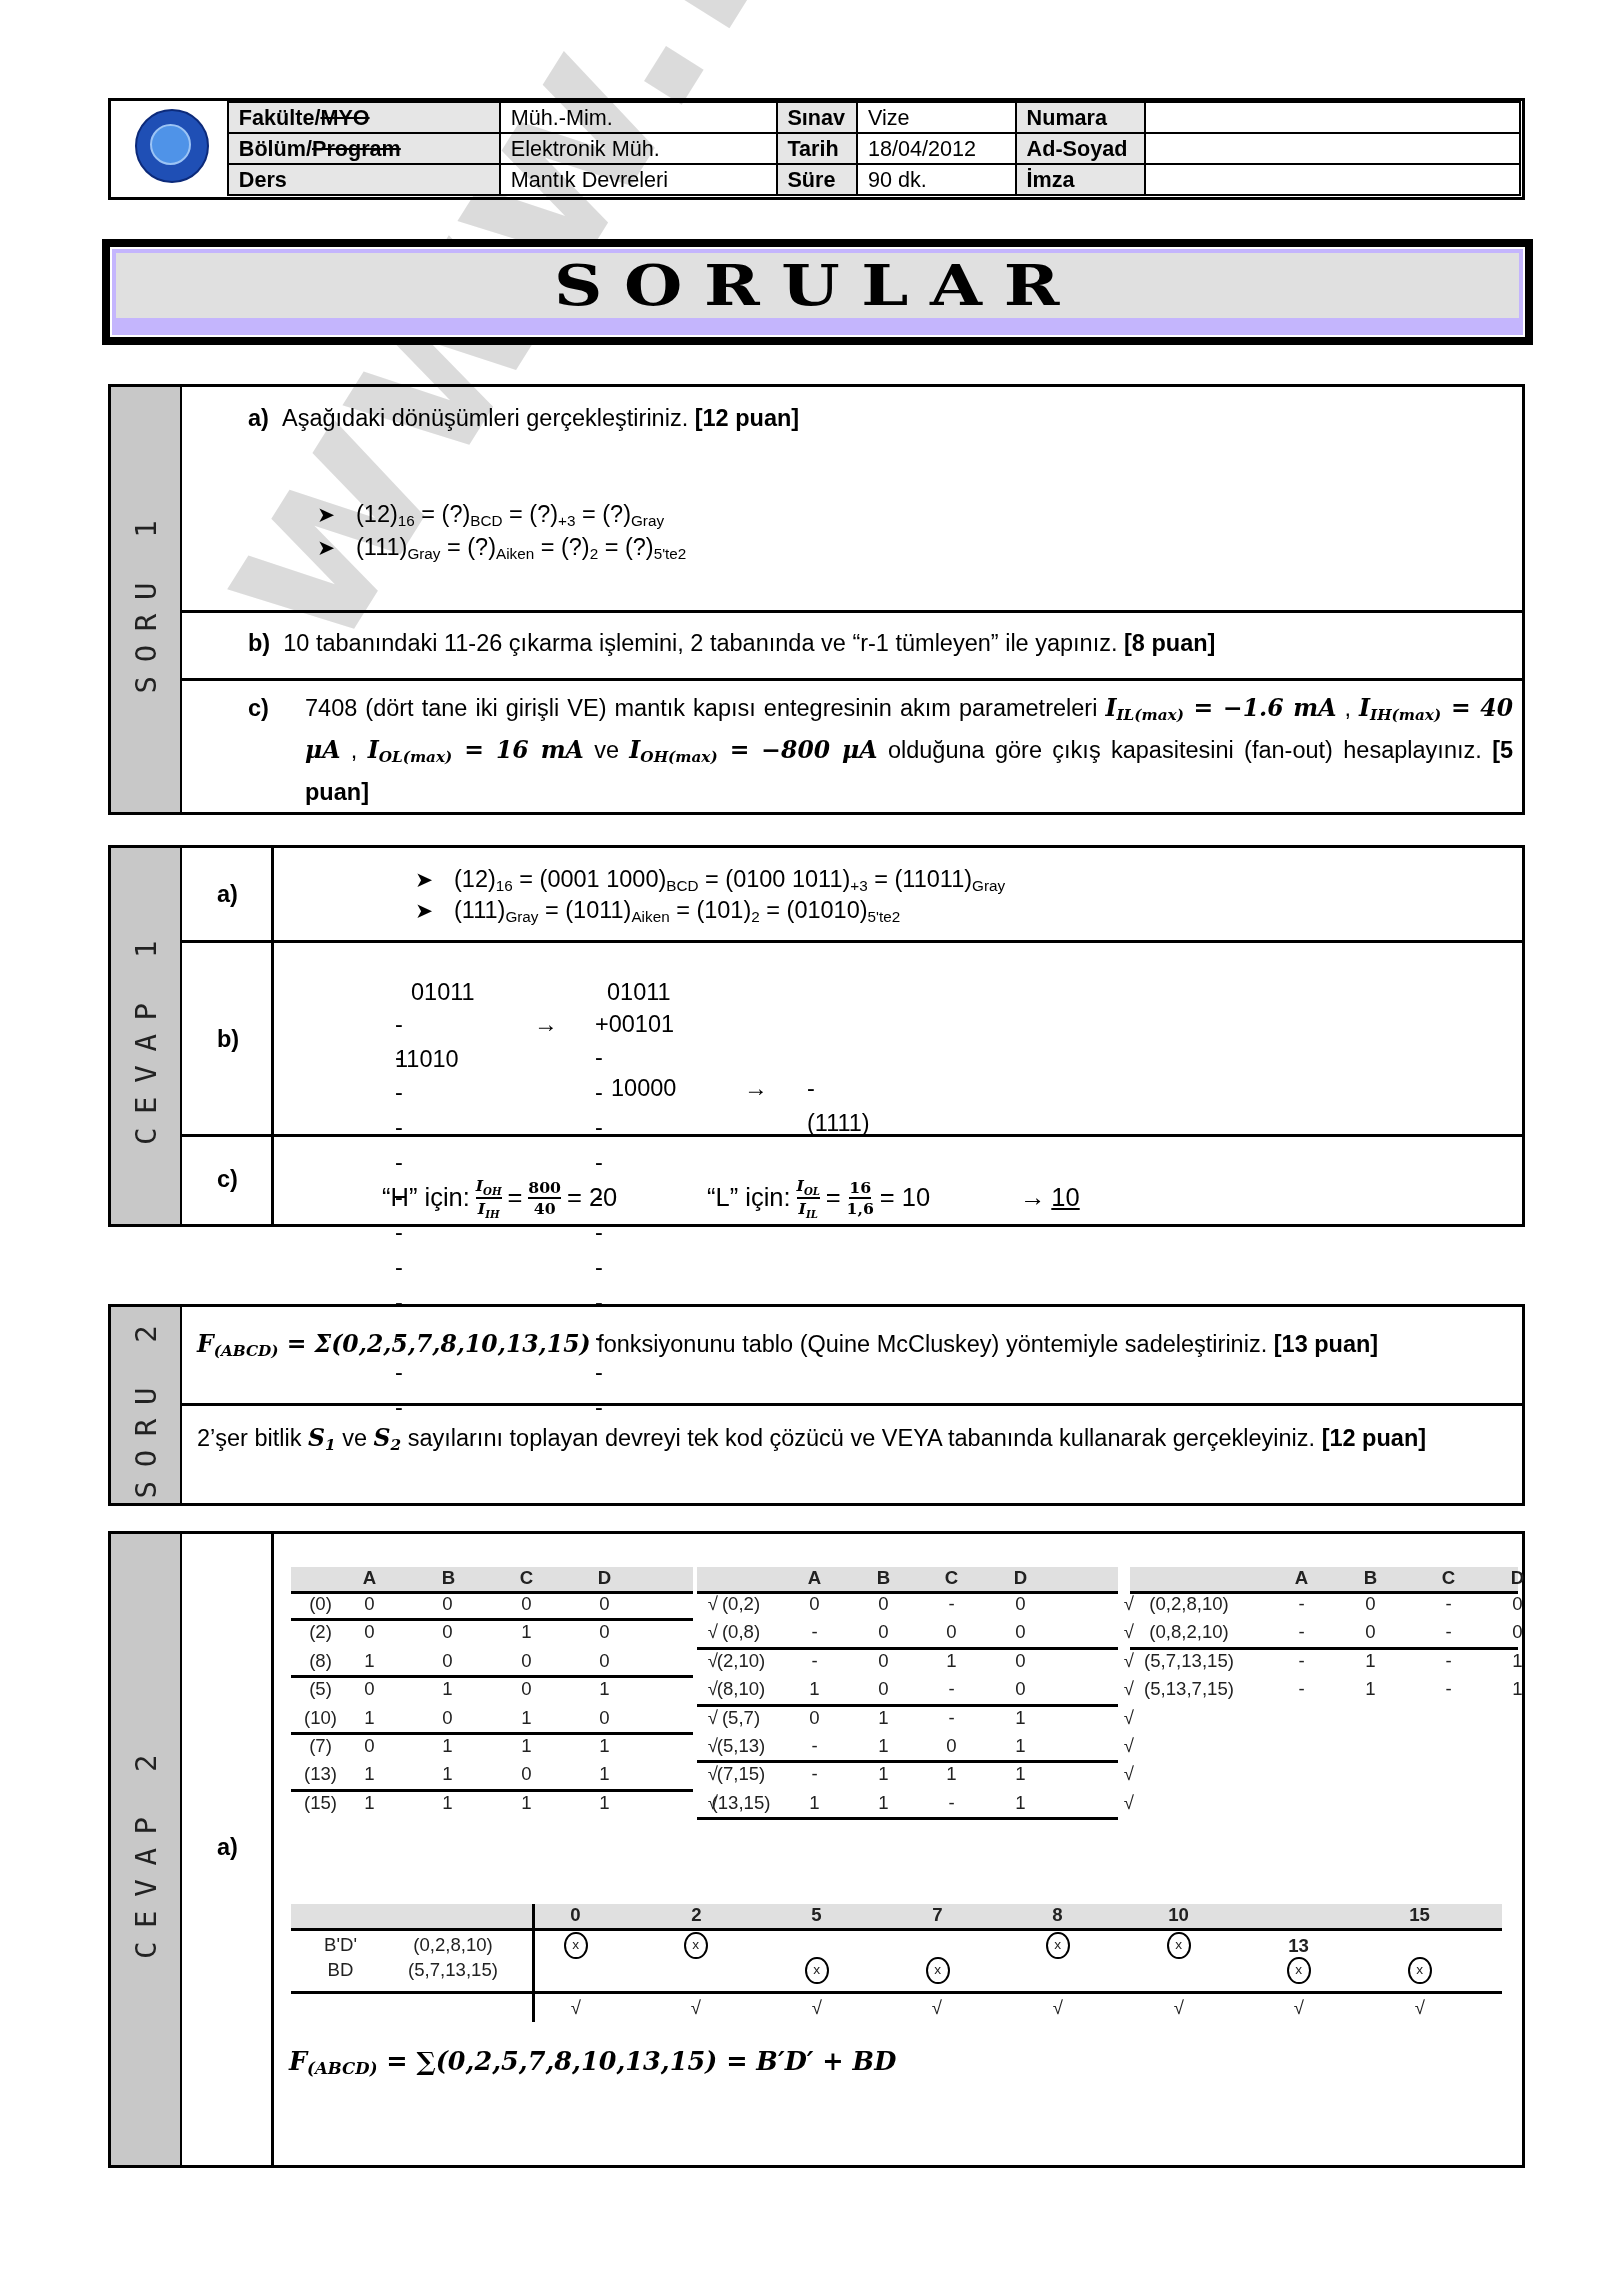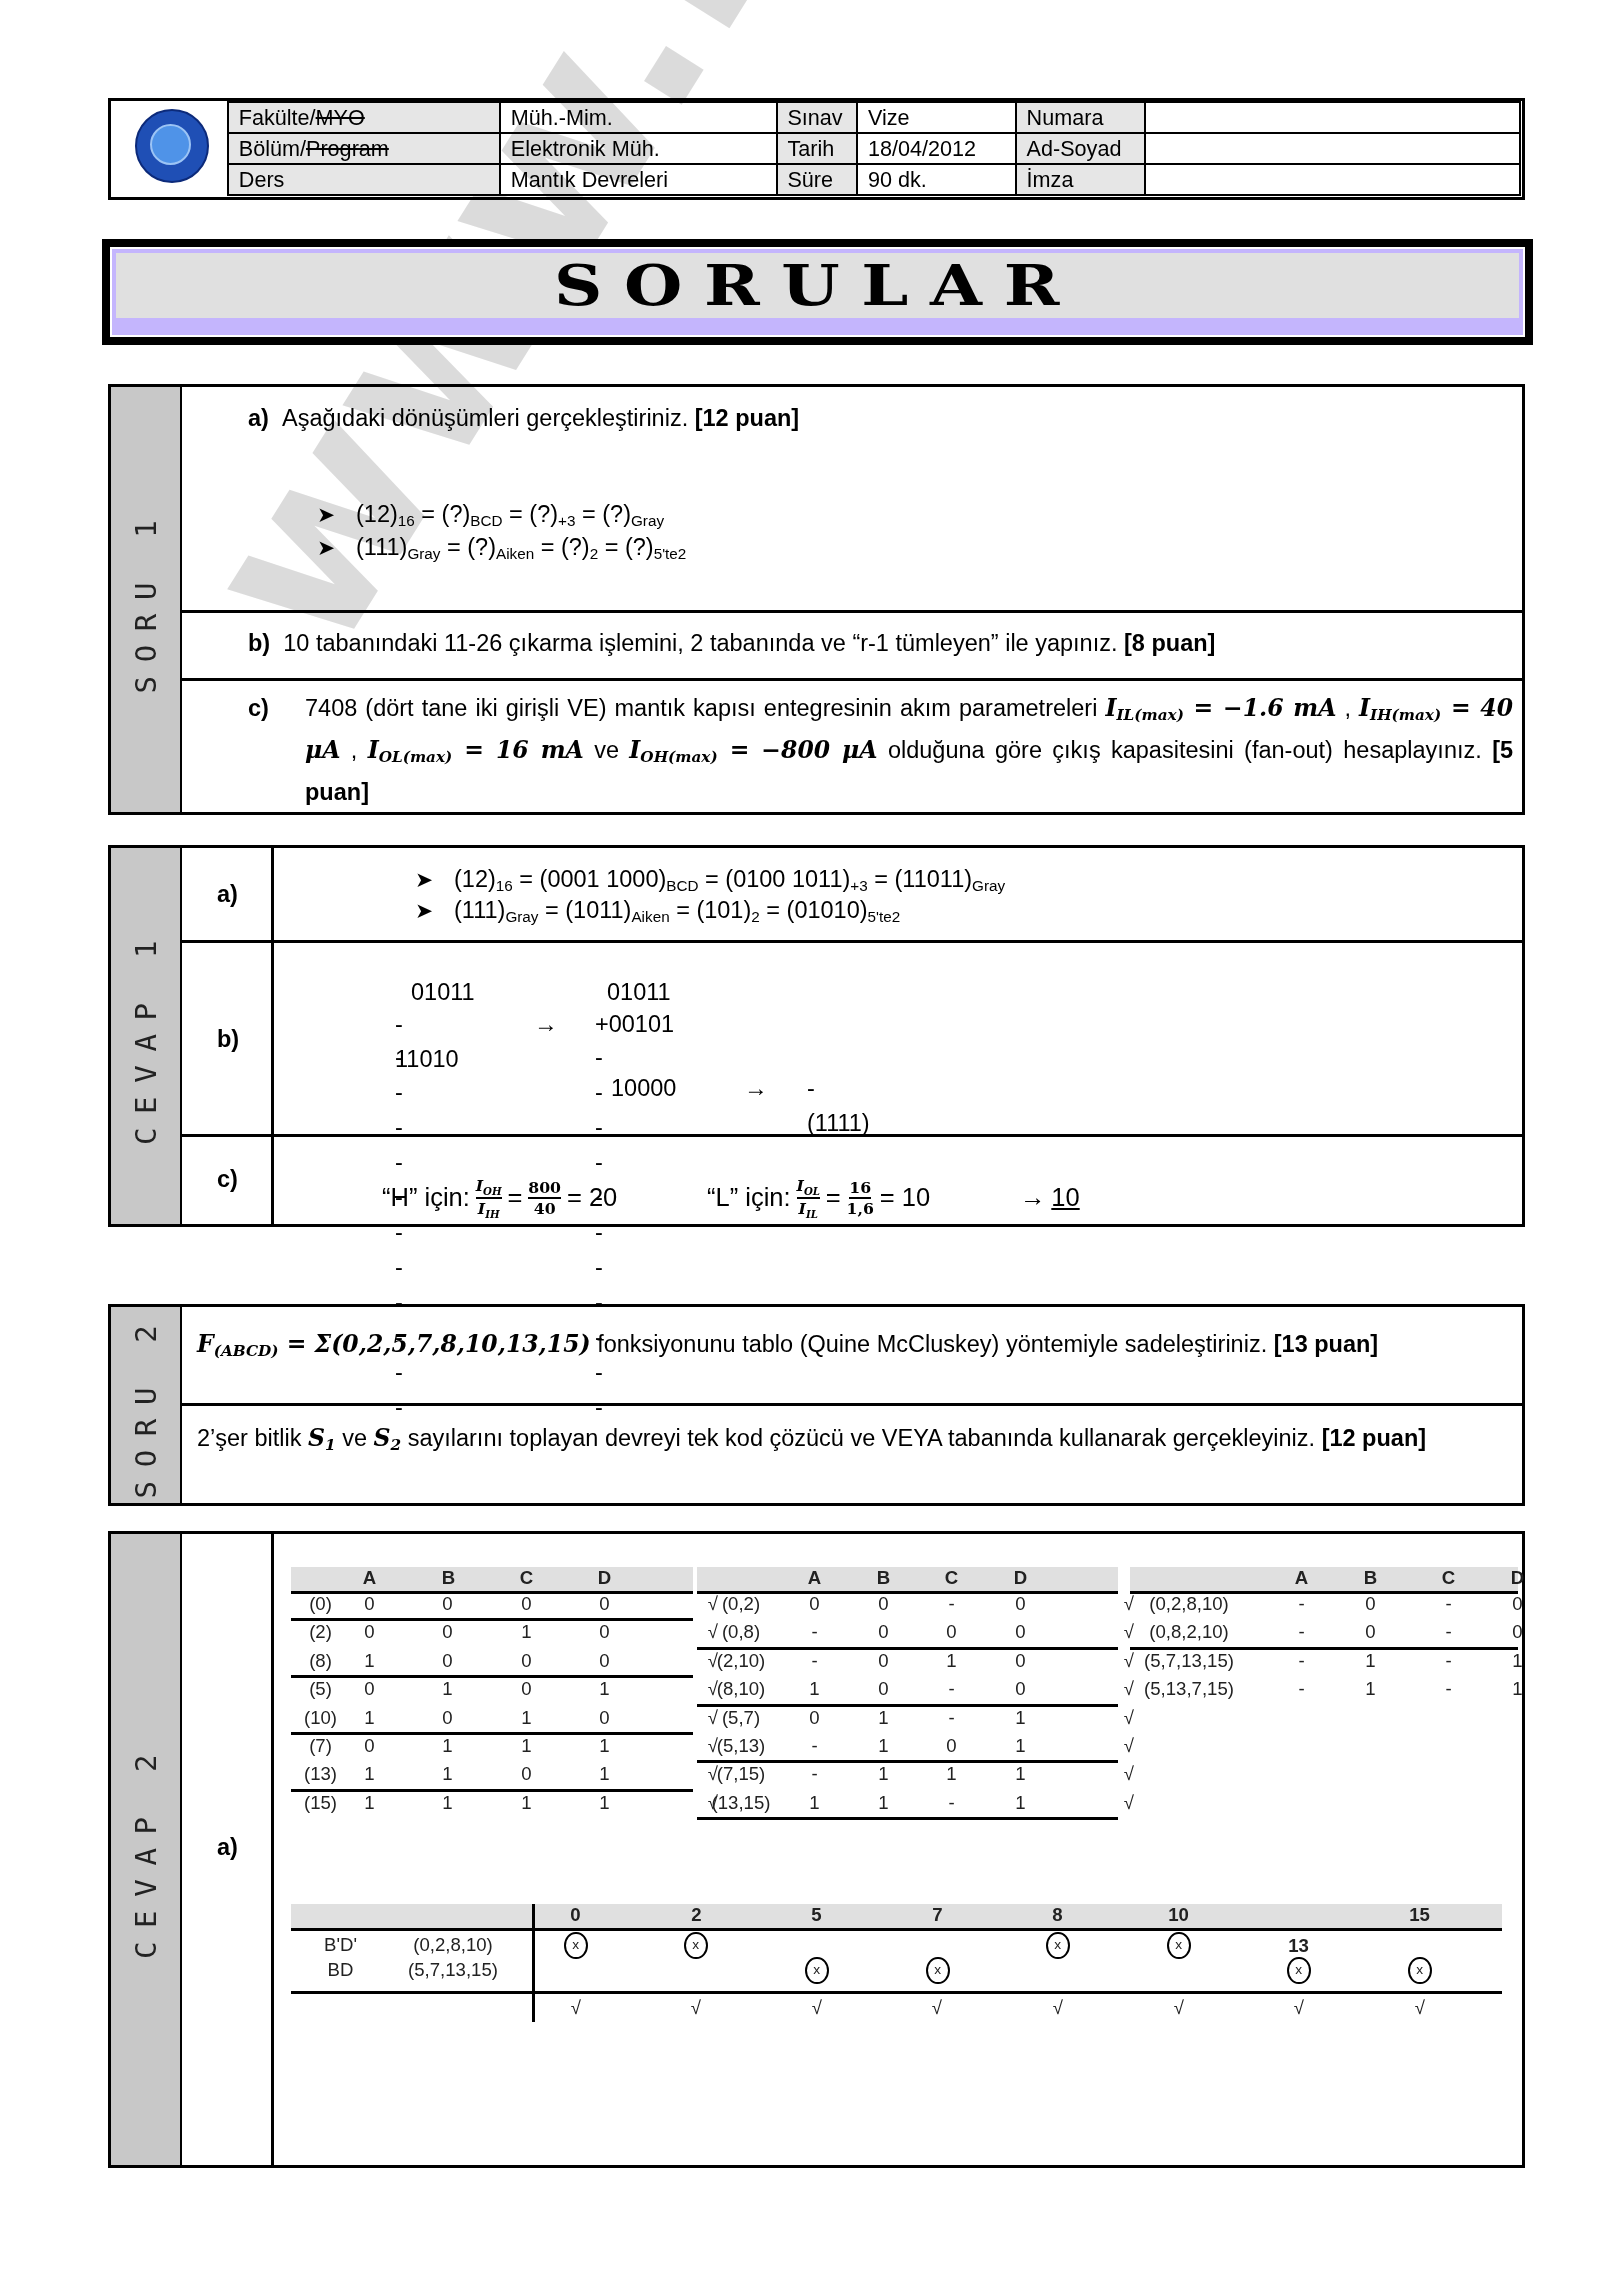--- a/index.html
+++ b/index.html
@@ -6,21 +6,21 @@
   body { width:1621px; height:2294px; position:relative; font-family:"Liberation Sans", sans-serif; color:#000; overflow:hidden; }
   .abs { position:absolute; }
   sub { font-size:65%; vertical-align:-3.9px; }
   b, .bold { font-weight:bold; }
   .math { font-family:"DejaVu Serif", serif; font-style:italic; font-weight:bold; }
 
   
   .hdr { left:108px; top:98px; width:1417px; height:102px; border:3.9px solid #000; box-sizing:border-box; }
   .hdr table { border-collapse:collapse; position:absolute; left:116px; top:0; width:1294px; height:94px; }
   .hdr td { border:2.9px solid #000; font-size:21.6px; padding:0 9.8px; height:29px; white-space:nowrap; }
-  .hdr td.lbl { background:#e6e6e6; font-weight:normal; }
+  .hdr td.lbl { background:#e6e6e6; font-weight:bold; }
   .hdr td.first { border-left:2.9px solid #000; }
   .strike { text-decoration:line-through; }
   .logo { position:absolute; left:23.5px; top:7.8px; width:74px; height:74px; border-radius:50%; background:#1f4fb5; border:2.9px solid #0c2a7a; box-sizing:border-box; }
   .logo .inner { position:absolute; left:13.7px; top:13.7px; width:41px; height:41px; border-radius:50%; background:#4f93e8; border:2px solid #9cc4f5; box-sizing:border-box; }
 
   
   .banner { left:102px; top:239px; width:1431px; height:106px; background:#000; }
   .banner .in1 { position:absolute; left:7.8px; top:7.8px; right:7.8px; bottom:7.8px; border:2px solid #fff; background:#c4b5fd; }
   .banner .in2 { position:absolute; left:3.9px; top:3.9px; right:3.9px; bottom:17.6px; background:#e0e0e0; display:flex; align-items:center; justify-content:center; }
   .banner .title { font-family:"DejaVu Serif", serif; font-weight:bold; font-size:67px; letter-spacing:21.6px; transform:scaleY(0.85); }
@@ -383,16 +383,19 @@
         <div class="circle" style="left: 1297px; top: 423px;">x</div>
         <div class="cell" style="left: 455px; top: 463px; width: 19.6px;">√</div>
         <div class="cell" style="left: 575px; top: 463px; width: 19.6px;">√</div>
         <div class="cell" style="left: 696px; top: 463px; width: 19.6px;">√</div>
         <div class="cell" style="left: 816px; top: 463px; width: 19.6px;">√</div>
         <div class="cell" style="left: 937px; top: 463px; width: 19.6px;">√</div>
         <div class="cell" style="left: 1058px; top: 463px; width: 19.6px;">√</div>
         <div class="cell" style="left: 1178px; top: 463px; width: 19.6px;">√</div>
         <div class="cell" style="left: 1299px; top: 463px; width: 19.6px;">√</div>
       </div>
+  <div class="abs" style="left:178px;top:512px;font-size:25.5px;">
+    <span class="math"><span>F</span><sub>(ABCD)</sub><span> = ∑(0,2,5,7,8,10,13,15) = B′D′ + BD</span></span>
+  </div>
 </div>
 
 </div>
 
 
 </body></html>

